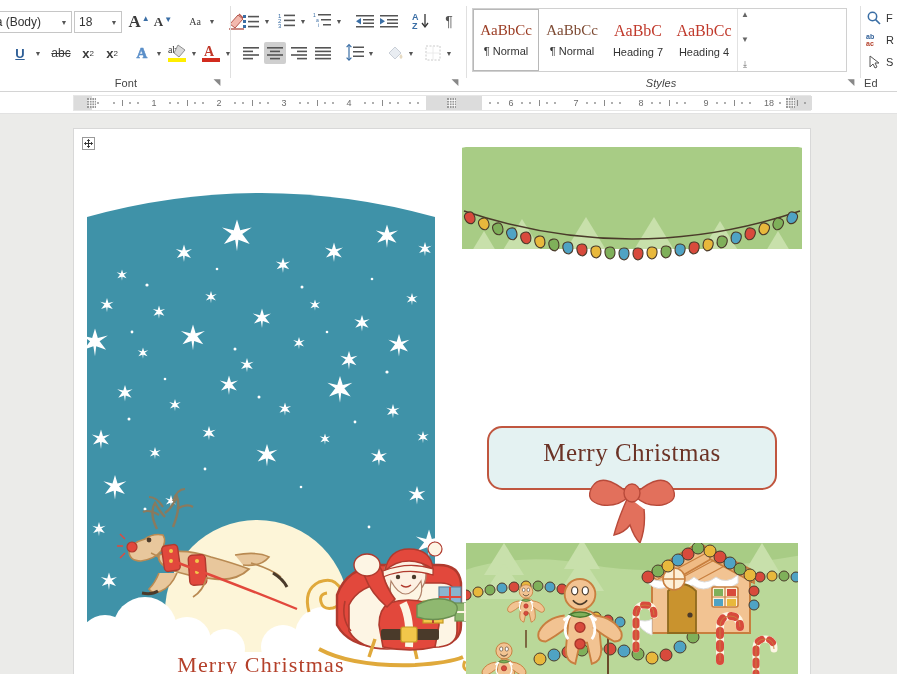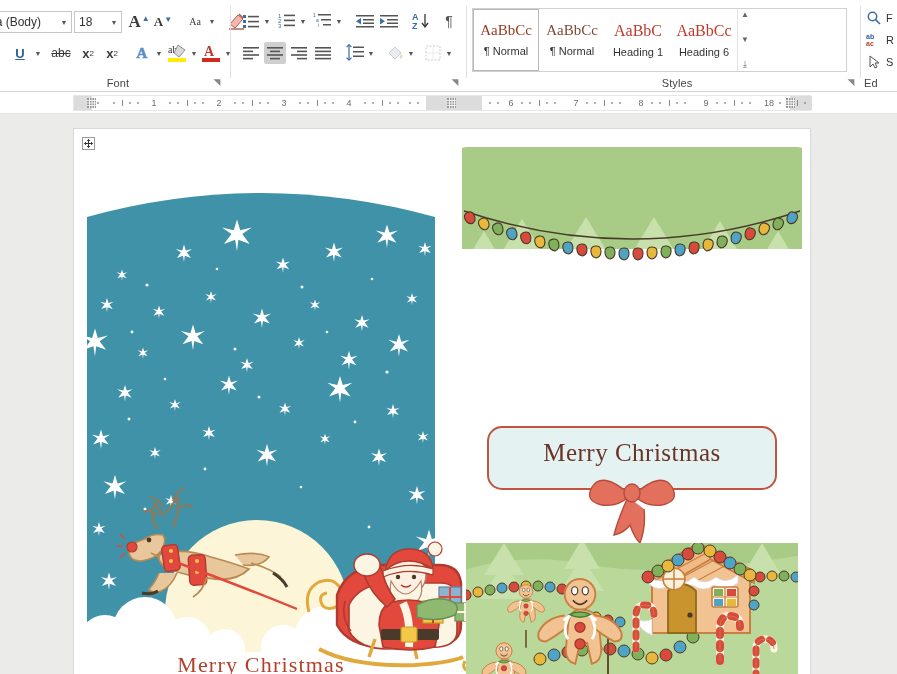--- a/index.html
+++ b/index.html
@@ -191,21 +191,21 @@
       <div class="iconbtn" style="left:200px;top:41px;">
         <svg width="22" height="23" viewBox="0 0 22 23">
           <text x="4" y="15" font-size="14" font-weight="bold" font-family="Liberation Serif, serif" fill="#c0392b">A</text>
           <rect x="2" y="17" width="18" height="4" fill="#d22b1e"></rect>
         </svg>
       </div>
       <div class="ctl" style="left:222px;top:42px;width:12px;height:22px;">
         <span class="arrowdn">▼</span>
       </div>
 
-      <div class="glabel" style="left:4px;width:228px;">Font</div>
+      <div class="glabel" style="left:12px;width:228px;">Font</div>
       <div class="dlauncher" style="left:212px;">◥</div>
     </div>
 
     <div class="gsep" style="left:230px;"></div>
 
     <div class="rgroup" style="left:232px;width:232px;">
 
       <div class="iconbtn" style="left:8px;top:10px;">
         <svg width="22" height="22" viewBox="0 0 22 22">
           <rect x="3" y="5" width="3" height="3" fill="#3a6ea5"></rect>
@@ -360,36 +360,36 @@
         </div>
 
 
         <div class="styletile">
           <span class="stsample" style="font-size:15px;color:#7d4a33;">AaBbCc</span>
           <span class="stname">¶ Normal</span>
         </div>
 
         <div class="styletile">
           <span class="stsample" style="font-size:16px;color:#c0392b;">AaBbC</span>
-          <span class="stname">Heading 1</span>
+          <span class="stname">Heading 7</span>
         </div>
 
         <div class="styletile">
           <span class="stsample" style="font-size:16px;color:#c0392b;">AaBbCc</span>
-          <span class="stname">Heading 6</span>
+          <span class="stname">Heading 4</span>
         </div>
 
         <div class="galscroll">
           <div>▲</div>
           <div>▼</div>
           <div style="font-size:9px;">⤓</div>
         </div>
       </div>
 
-      <div class="glabel" style="left:16px;width:386px;">Styles</div>
+      <div class="glabel" style="left:0;width:386px;font-style:italic;">Styles</div>
       <div class="dlauncher" style="left:378px;">◥</div>
     </div>
 
     <div class="gsep" style="left:860px;"></div>
 
     <div class="rgroup" style="left:862px;width:40px;">
       <div class="editrow" style="left:4px;top:10px;">
         <svg width="16" height="16" viewBox="0 0 16 16">
           <circle cx="6.5" cy="6.5" r="4.2" fill="none" stroke="#3a6ea5" stroke-width="1.5"></circle>
           <path d="M9.6 9.6 L14 14" stroke="#3a6ea5" stroke-width="1.6"></path>

